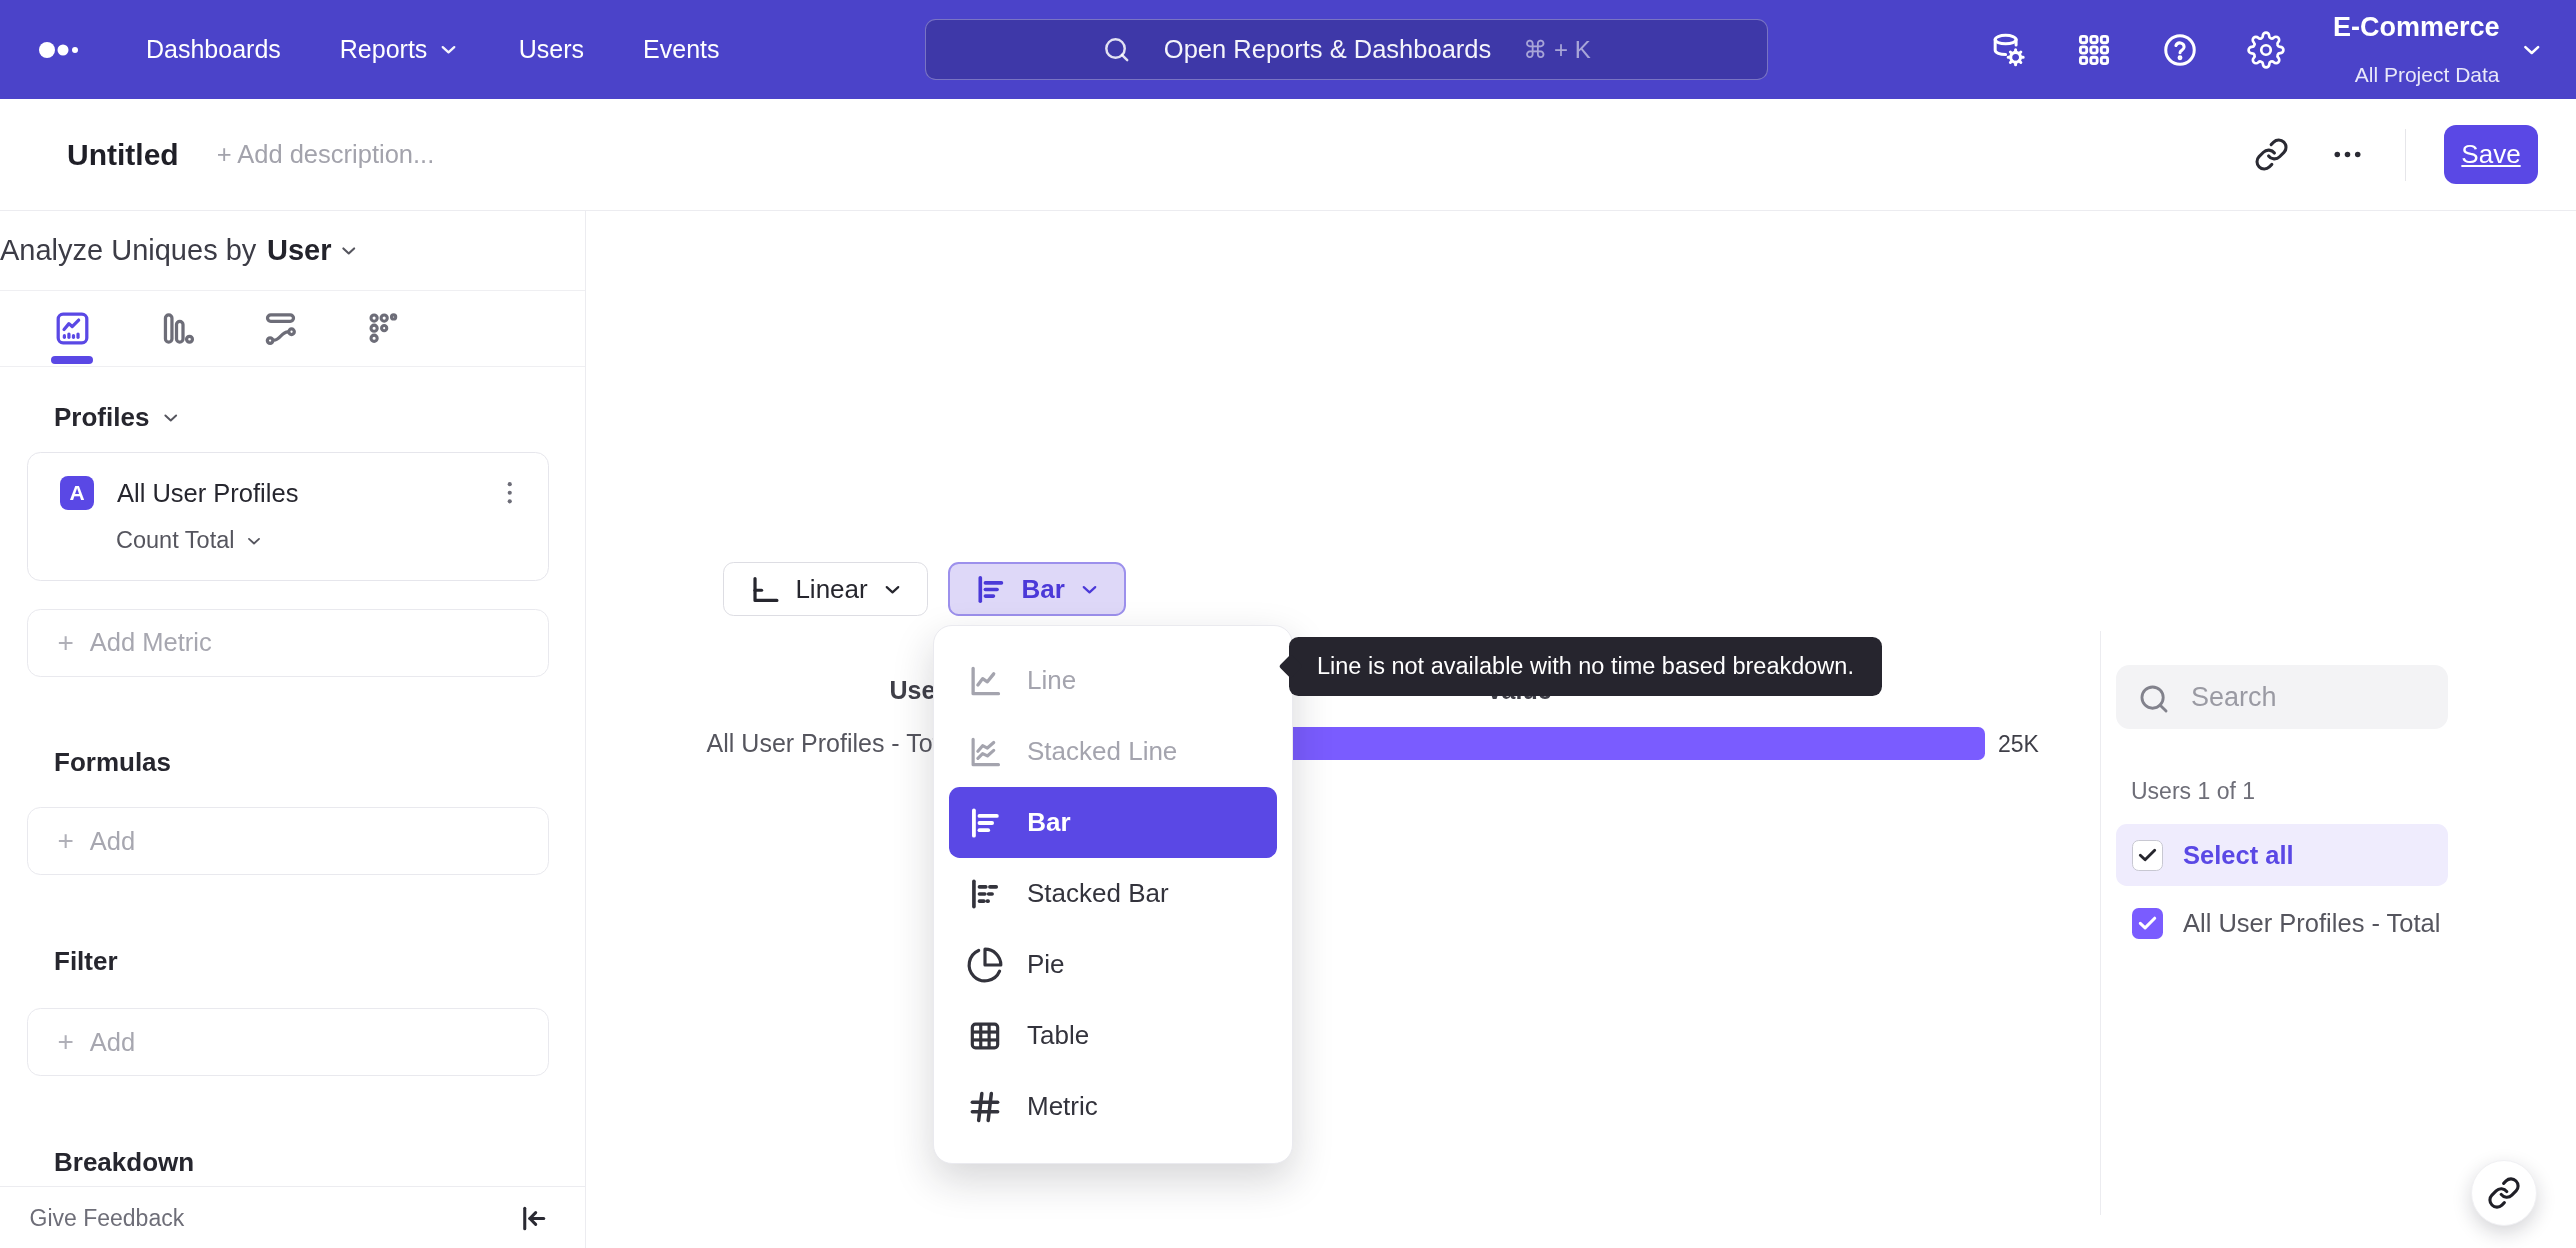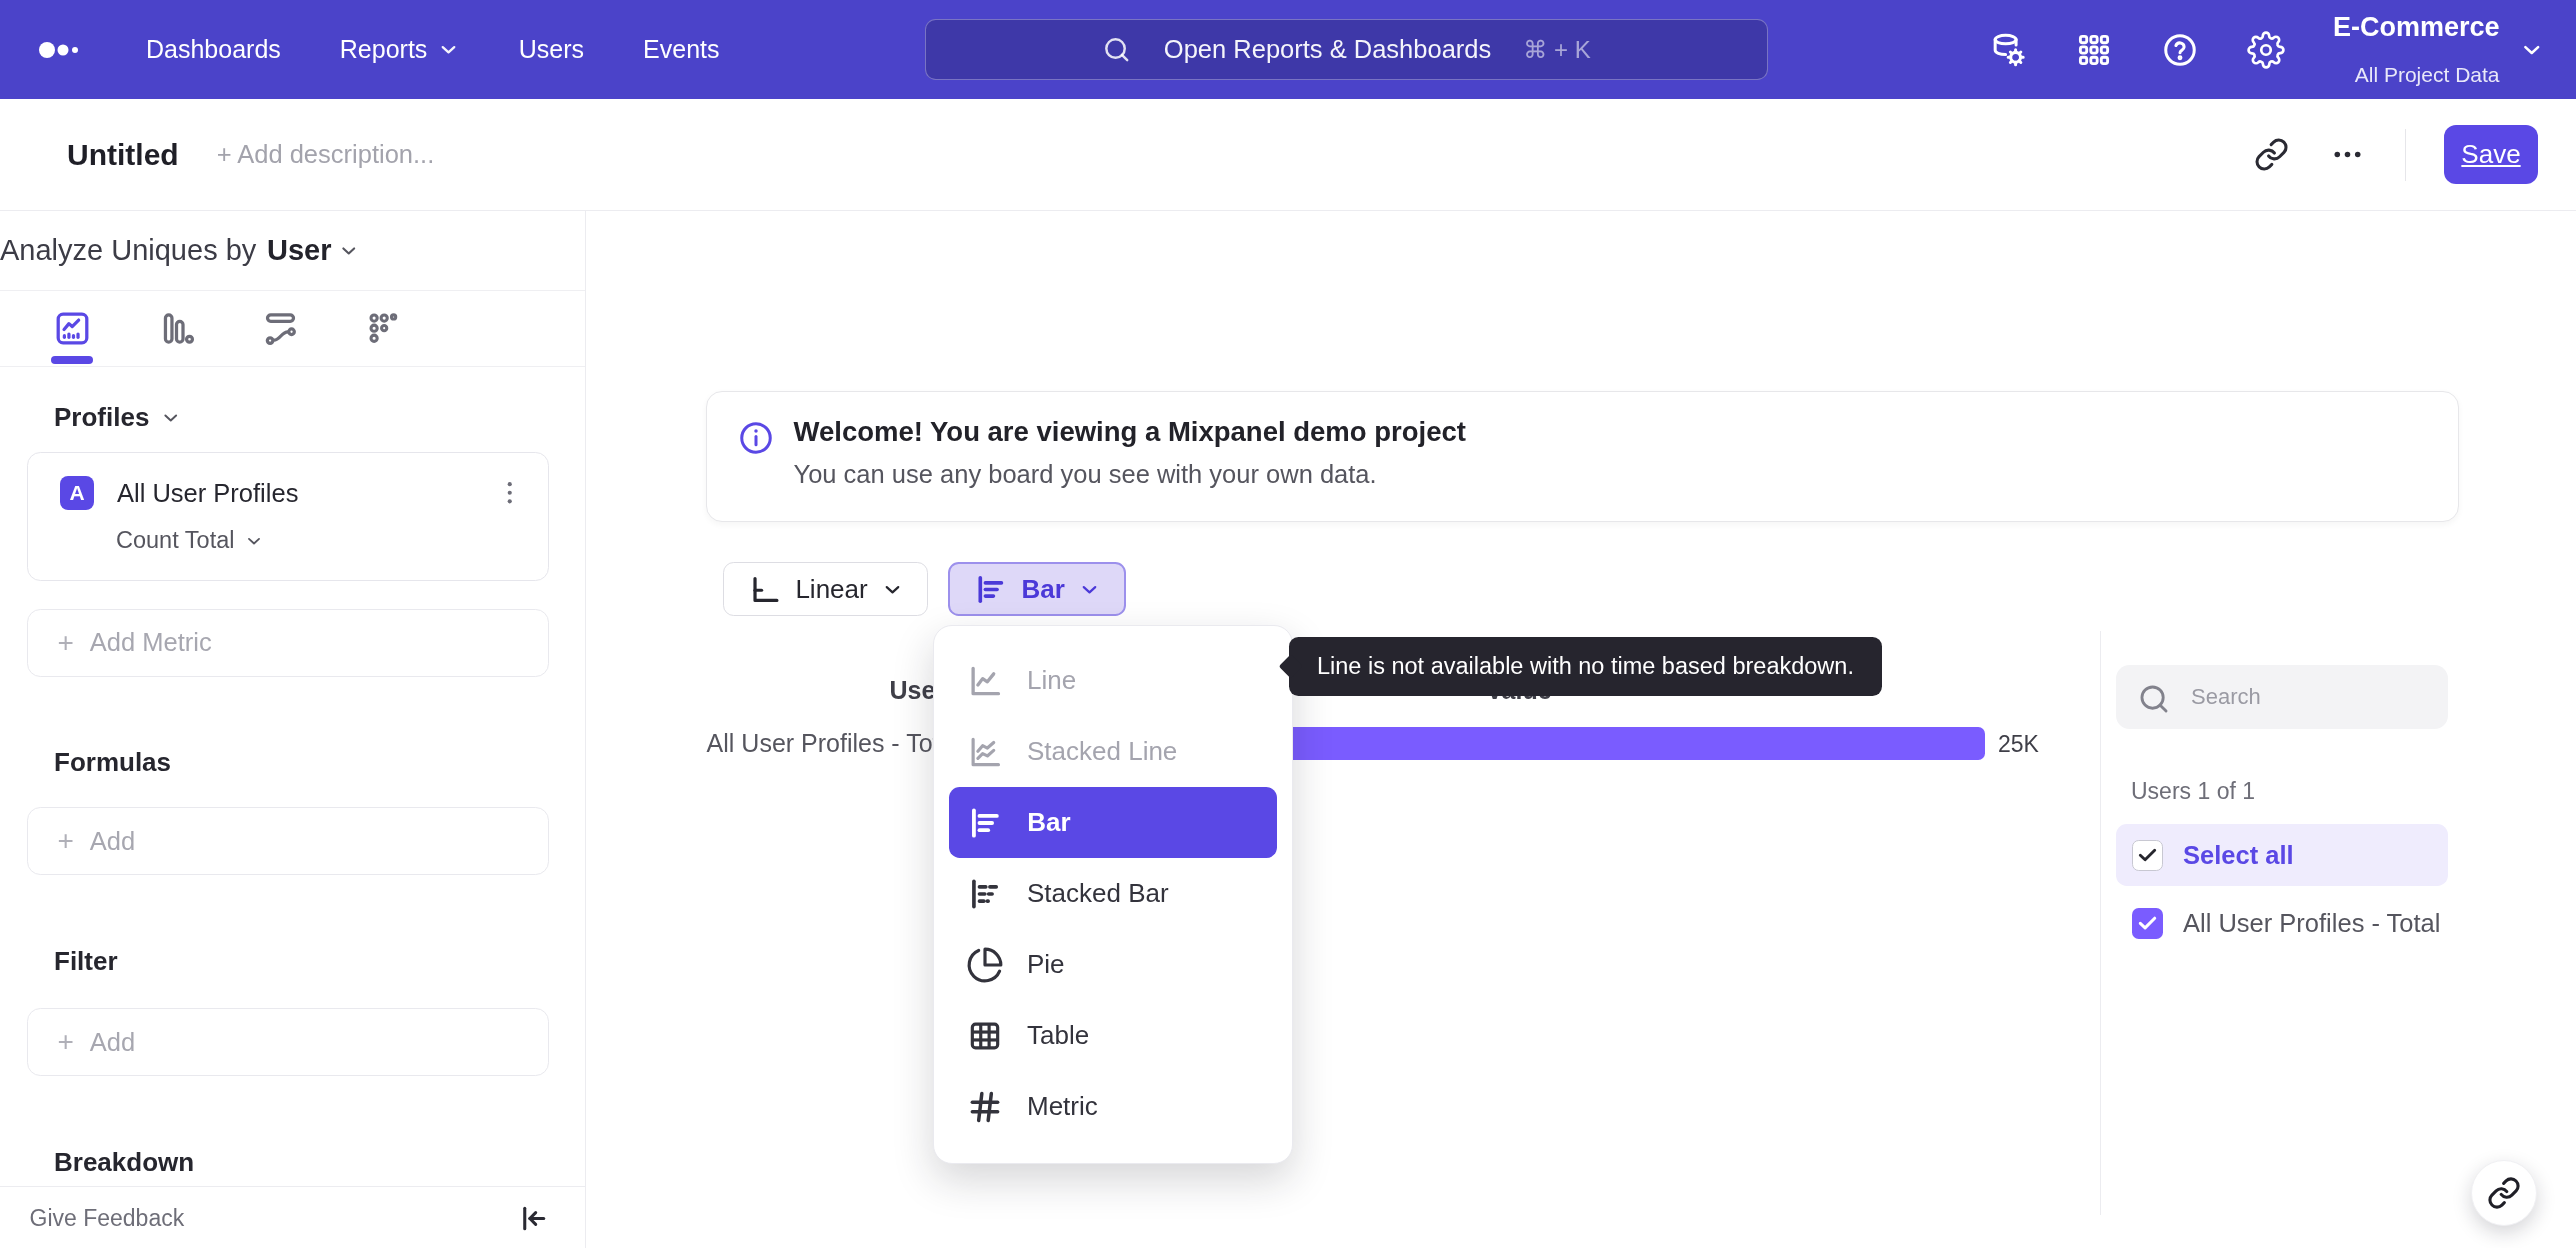--- a/index.html
+++ b/index.html
@@ -80,21 +80,21 @@
   .menu-item svg { flex:0 0 auto; }
   .menu-item.disabled { color:#a4a4ae; cursor:default; }
   .menu-item.selected { background:#5a48e5; color:#fff; margin:0 14.8px; padding-left:17.4px; border-radius:10.7px; font-weight:bold; }
 
   
   .tooltip { position:absolute; left:1289px; top:637px; height:59px; background:#26252e; color:#fff; border-radius:9.4px; display:flex; align-items:center; padding:0 28px; font-size:23.5px; white-space:nowrap; z-index:12; }
   .tooltip::before { content:""; position:absolute; left:-7.4px; top:21px; width:17.4px; height:17.4px; background:#26252e; transform:rotate(45deg); border-radius:2.7px; }
 
   
   .rp-divider { position:absolute; left:2100px; top:631px; width:1.3px; height:584px; background:#ececf0; z-index:1; }
-  .rp-search { position:absolute; left:2116px; top:665px; width:332px; height:64px; background:#f3f3f5; border:none; border-radius:13.4px; font-family:inherit; font-size:22px; color:#0f172a; padding-left:75px; z-index:2; }
+  .rp-search { position:absolute; left:2116px; top:665px; width:332px; height:64px; background:#f3f3f5; border:none; border-radius:13.4px; font-family:inherit; font-size:27px; color:#0f172a; padding-left:75px; z-index:2; }
   .rp-search::placeholder { color:#9a9aa3; }
   .rp-search-icon { position:absolute; left:2137px; top:682px; width:34px; height:34px; color:#82828c; z-index:3; }
   .rp-count { position:absolute; left:2131px; top:778px; font-size:23px; color:#6e6e78; z-index:2; }
   .rp-row { position:absolute; left:2116px; width:332px; height:62px; display:flex; align-items:center; gap:20px; padding-left:16px; border-radius:10.7px; cursor:pointer; z-index:2; }
   .rp-selectall { top:824px; background:#efecfd; }
   .rp-item { top:892px; }
   .cbx { width:31px; height:31px; border-radius:6.7px; display:flex; align-items:center; justify-content:center; flex:0 0 auto; }
   .cbx.light { background:#fff; border:1.3px solid #c8c8d2; color:#26262e; }
   .cbx.filled { background:#7a5cff; color:#fff; }
   .rp-selectall .lbl { font-size:25.5px; font-weight:bold; color:#5a48e5; }
@@ -322,31 +322,20 @@
       <span class="collapse">
         <svg width="35" height="35" viewBox="0 0 24 24" fill="none" stroke="currentColor" stroke-width="2.1" stroke-linecap="round" stroke-linejoin="round">
             <line x1="6" y1="5" x2="6" y2="19"></line>
             <line x1="19" y1="12" x2="9.5" y2="12"></line>
             <polyline points="13.5 8 9.5 12 13.5 16"></polyline>
           </svg>
       </span>
     </div>
   </aside>
 
-  <div class="banner">
-    <svg class="banner-icon" width="38" height="38" viewBox="0 0 24 24" fill="none" stroke="currentColor" stroke-width="1.9" stroke-linecap="round">
-        <circle cx="12" cy="12" r="9"></circle>
-        <line x1="12" y1="11" x2="12" y2="16.2"></line>
-        <circle cx="12" cy="7.6" r="1.1" fill="currentColor" stroke="none"></circle>
-      </svg>
-    <div class="banner-texts">
-      <div class="banner-title">Welcome! You are viewing a Mixpanel demo project</div>
-      <div class="banner-sub">You can use any board you see with your own data.</div>
-    </div>
-  </div>
 
   <div class="controls">
     <div class="ctl-btn ctl-linear">
       <svg width="35" height="35" viewBox="0 0 24 24" fill="none" stroke="currentColor" stroke-width="2.2" stroke-linecap="round" stroke-linejoin="round">
           <path d="M5.5 4.5v15h15"></path>
           <path d="M5.5 12.5h4.5"></path>
         </svg>
       <span>Linear</span>
       <svg width="23" height="23" viewBox="0 0 24 24" fill="none" stroke="currentColor" stroke-width="2.3" stroke-linecap="round" stroke-linejoin="round">
           <polyline points="6 9.5 12 15 18 9.5"></polyline>

